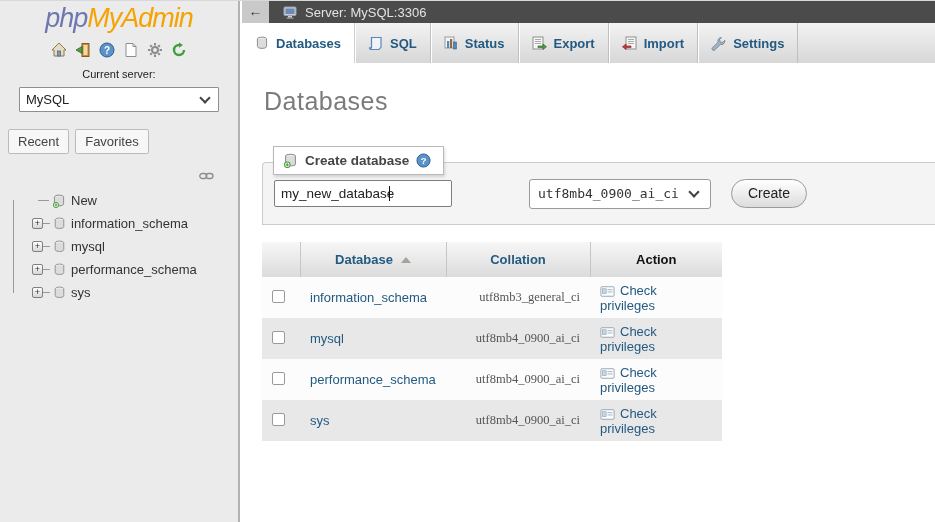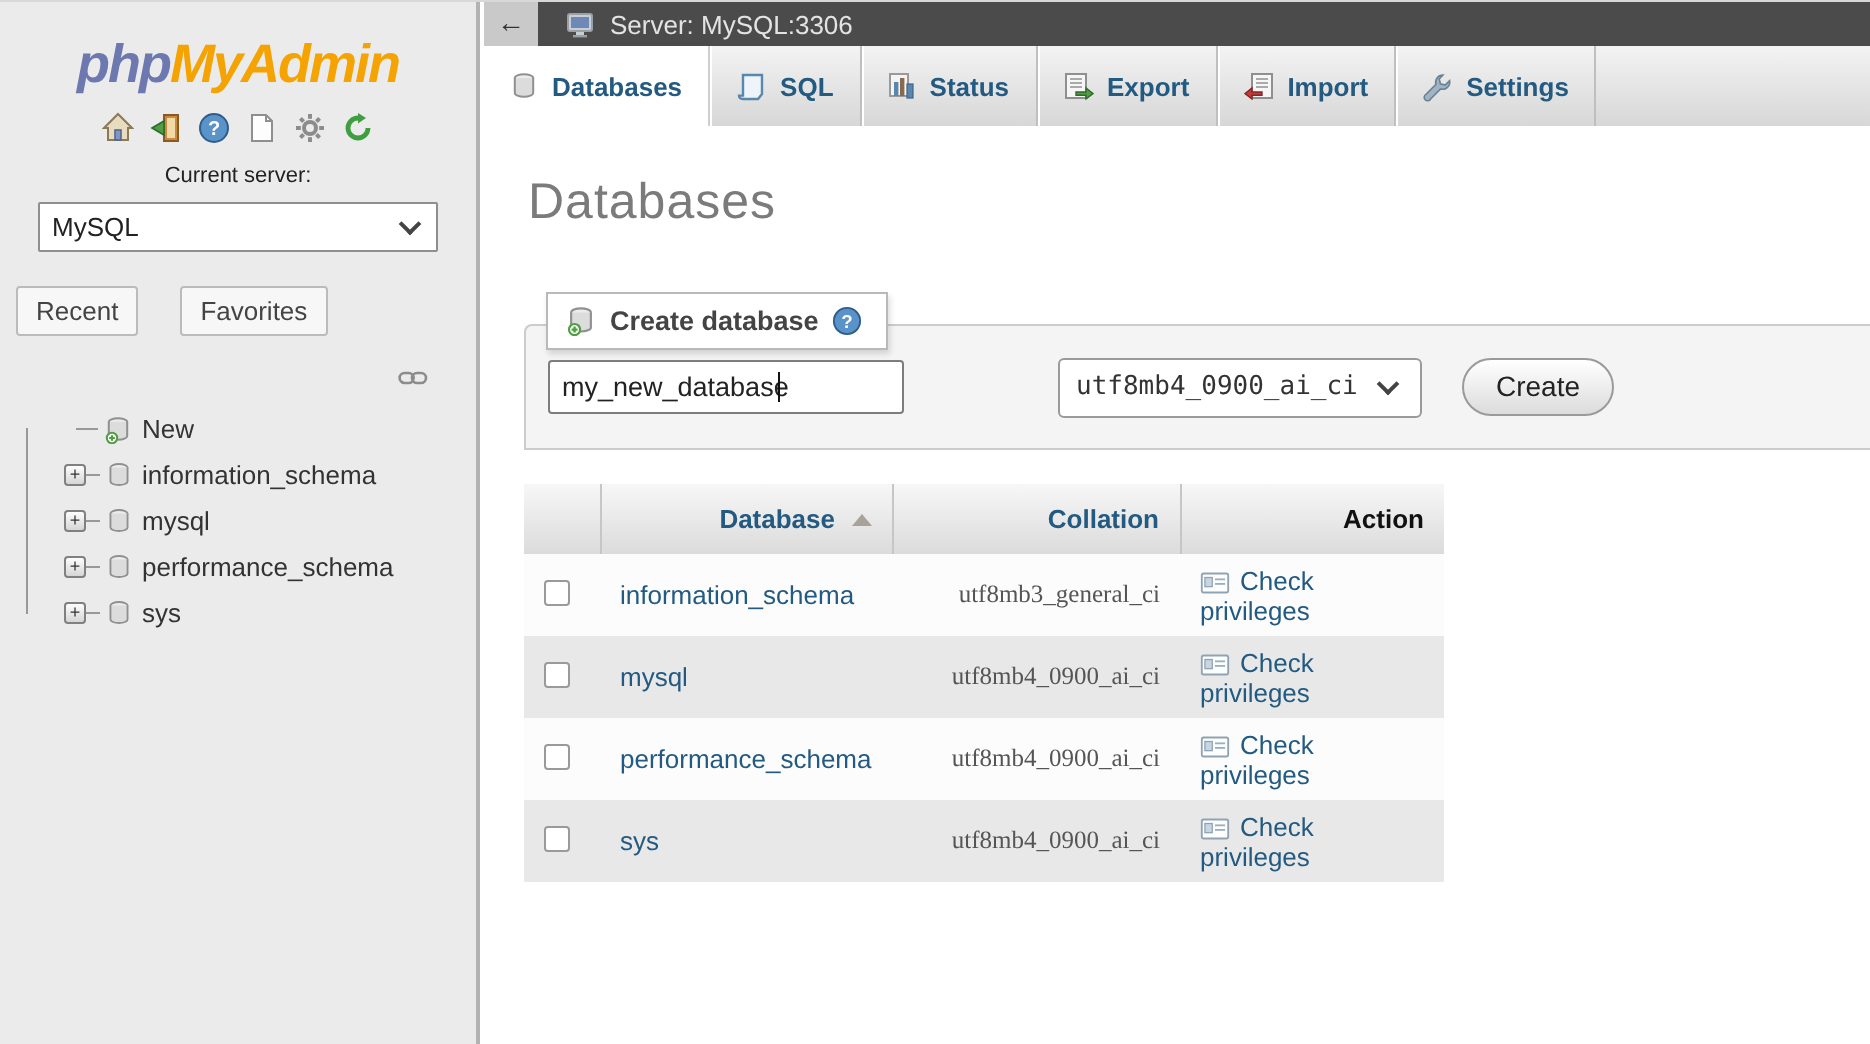--- a/index.html
+++ b/index.html
@@ -12,35 +12,35 @@
     border-top: 1px solid #d8d8d8;
   }
   a { text-decoration: none; }
 
   
   #nav-panel {
     position: absolute; left: 0; top: 0; width: 240px; height: 522px;
     background: #ebebeb;
     border-right: 2px solid #b3b3b3;
   }
-  .logo { text-align: center; margin-top: 16px; font-size: 27px; font-weight: bold; font-style: italic; letter-spacing: -1px; }
+  .logo { text-align: center; margin-top: 2px; font-size: 27px; font-weight: normal; font-style: italic; letter-spacing: -1px; }
   .logo .php { color: #6c78af; }
   .logo .myadmin { color: #f5a300; }
   .quick-icons { display: flex; justify-content: center; align-items: center; gap: 7px; margin-top: 7px; height: 18px; }
   .quick-icons > span { display: inline-flex; width: 17px; height: 17px; align-items: center; justify-content: center; cursor: pointer; }
   .cur-server { text-align: center; font-size: 11px; color: #222; margin-top: 9px; }
   .server-select-wrap { position: relative; width: 200px; margin: 7px auto 0 auto; }
   .server-select-wrap select {
     width: 100%; height: 25px; border: 1px solid #8f8f8f; background: #fff; border-radius: 1px;
     font-family: "Liberation Sans", sans-serif; font-size: 13px; color: #222; padding: 0 6px;
     appearance: none; -webkit-appearance: none;
   }
   .chev { position: absolute; width: 8px; height: 8px; border-right: 2px solid #444; border-bottom: 2px solid #444; transform: rotate(45deg); pointer-events: none; }
   .server-select-wrap .chev { right: 10px; top: 7px; }
-  .nav-tabs { display: flex; gap: 21px; margin: 17px 0 1px 8px; }
+  .nav-tabs { display: flex; gap: 6px; margin: 17px 0 1px 8px; }
   .nav-tab {
     background: #f7f7f7; border: 1px solid #bbb; border-radius: 2px;
     font-size: 13px; color: #444; padding: 4px 9px; cursor: pointer;
   }
   .link-row { text-align: right; padding-right: 24px; margin-top: 13px; height: 14px; }
 
   .tree { position: relative; margin-top: 8px; padding-left: 24px; }
   .trunk { position: absolute; left: 13px; top: 11px; height: 93px; border-left: 1px solid #999; }
   .tree-row { display: flex; align-items: center; height: 23px; position: relative; cursor: pointer; }
   .hline { border-top: 1px solid #999; }
@@ -111,21 +111,21 @@
   .seg-left { background: #e5e5e5; border: 1px solid #b9b9b9; border-radius: 16px 0 0 16px; padding: 7px 14px 7px 13px; }
   .seg-right { background: #fff; border: 1px solid #b9b9b9; border-left: none; border-radius: 0 16px 16px 0; padding: 7px 15px 7px 12px; }
 
   input[type="checkbox"].pma-check {
     appearance: none; -webkit-appearance: none; width: 13px; height: 13px;
     border: 1px solid #9a9a9a; border-radius: 2px; background: #fff; cursor: pointer; flex: 0 0 auto;
   }
 
   table.db-table { margin-top: 17px; border-collapse: collapse; width: 460px; }
   table.db-table thead tr { background: linear-gradient(#f7f7f7, #dbdbdb); height: 35px; }
-  table.db-table th { text-align: right; font-size: 13px; padding: 0 10px; border-left: 1px solid #c6c6c6; }
+  table.db-table th { text-align: center; font-size: 13px; padding: 0 10px; border-left: 1px solid #c6c6c6; }
   table.db-table th:first-child { border-left: none; width: 38px; }
   table.db-table th a { color: #235a81; font-weight: bold; }
   table.db-table th.action-col { color: #111; font-weight: bold; }
   .sort-arrow { display: inline-block; margin-left: 8px; width: 0; height: 0; border-left: 5px solid transparent; border-right: 5px solid transparent; border-bottom: 6px solid #a8a29a; vertical-align: 1px; }
   table.db-table tbody tr { height: 41px; }
   table.db-table tbody tr:nth-child(odd) { background: #fcfcfc; }
   table.db-table tbody tr:nth-child(even) { background: #e8e8e8; }
   table.db-table td { font-size: 13px; padding: 0 10px; }
   table.db-table td.db-cell a { color: #235a81; }
   table.db-table td.coll-cell { font-family: Liberation Serif, serif; color: #555; font-size: 12.5px; text-align: right; }

